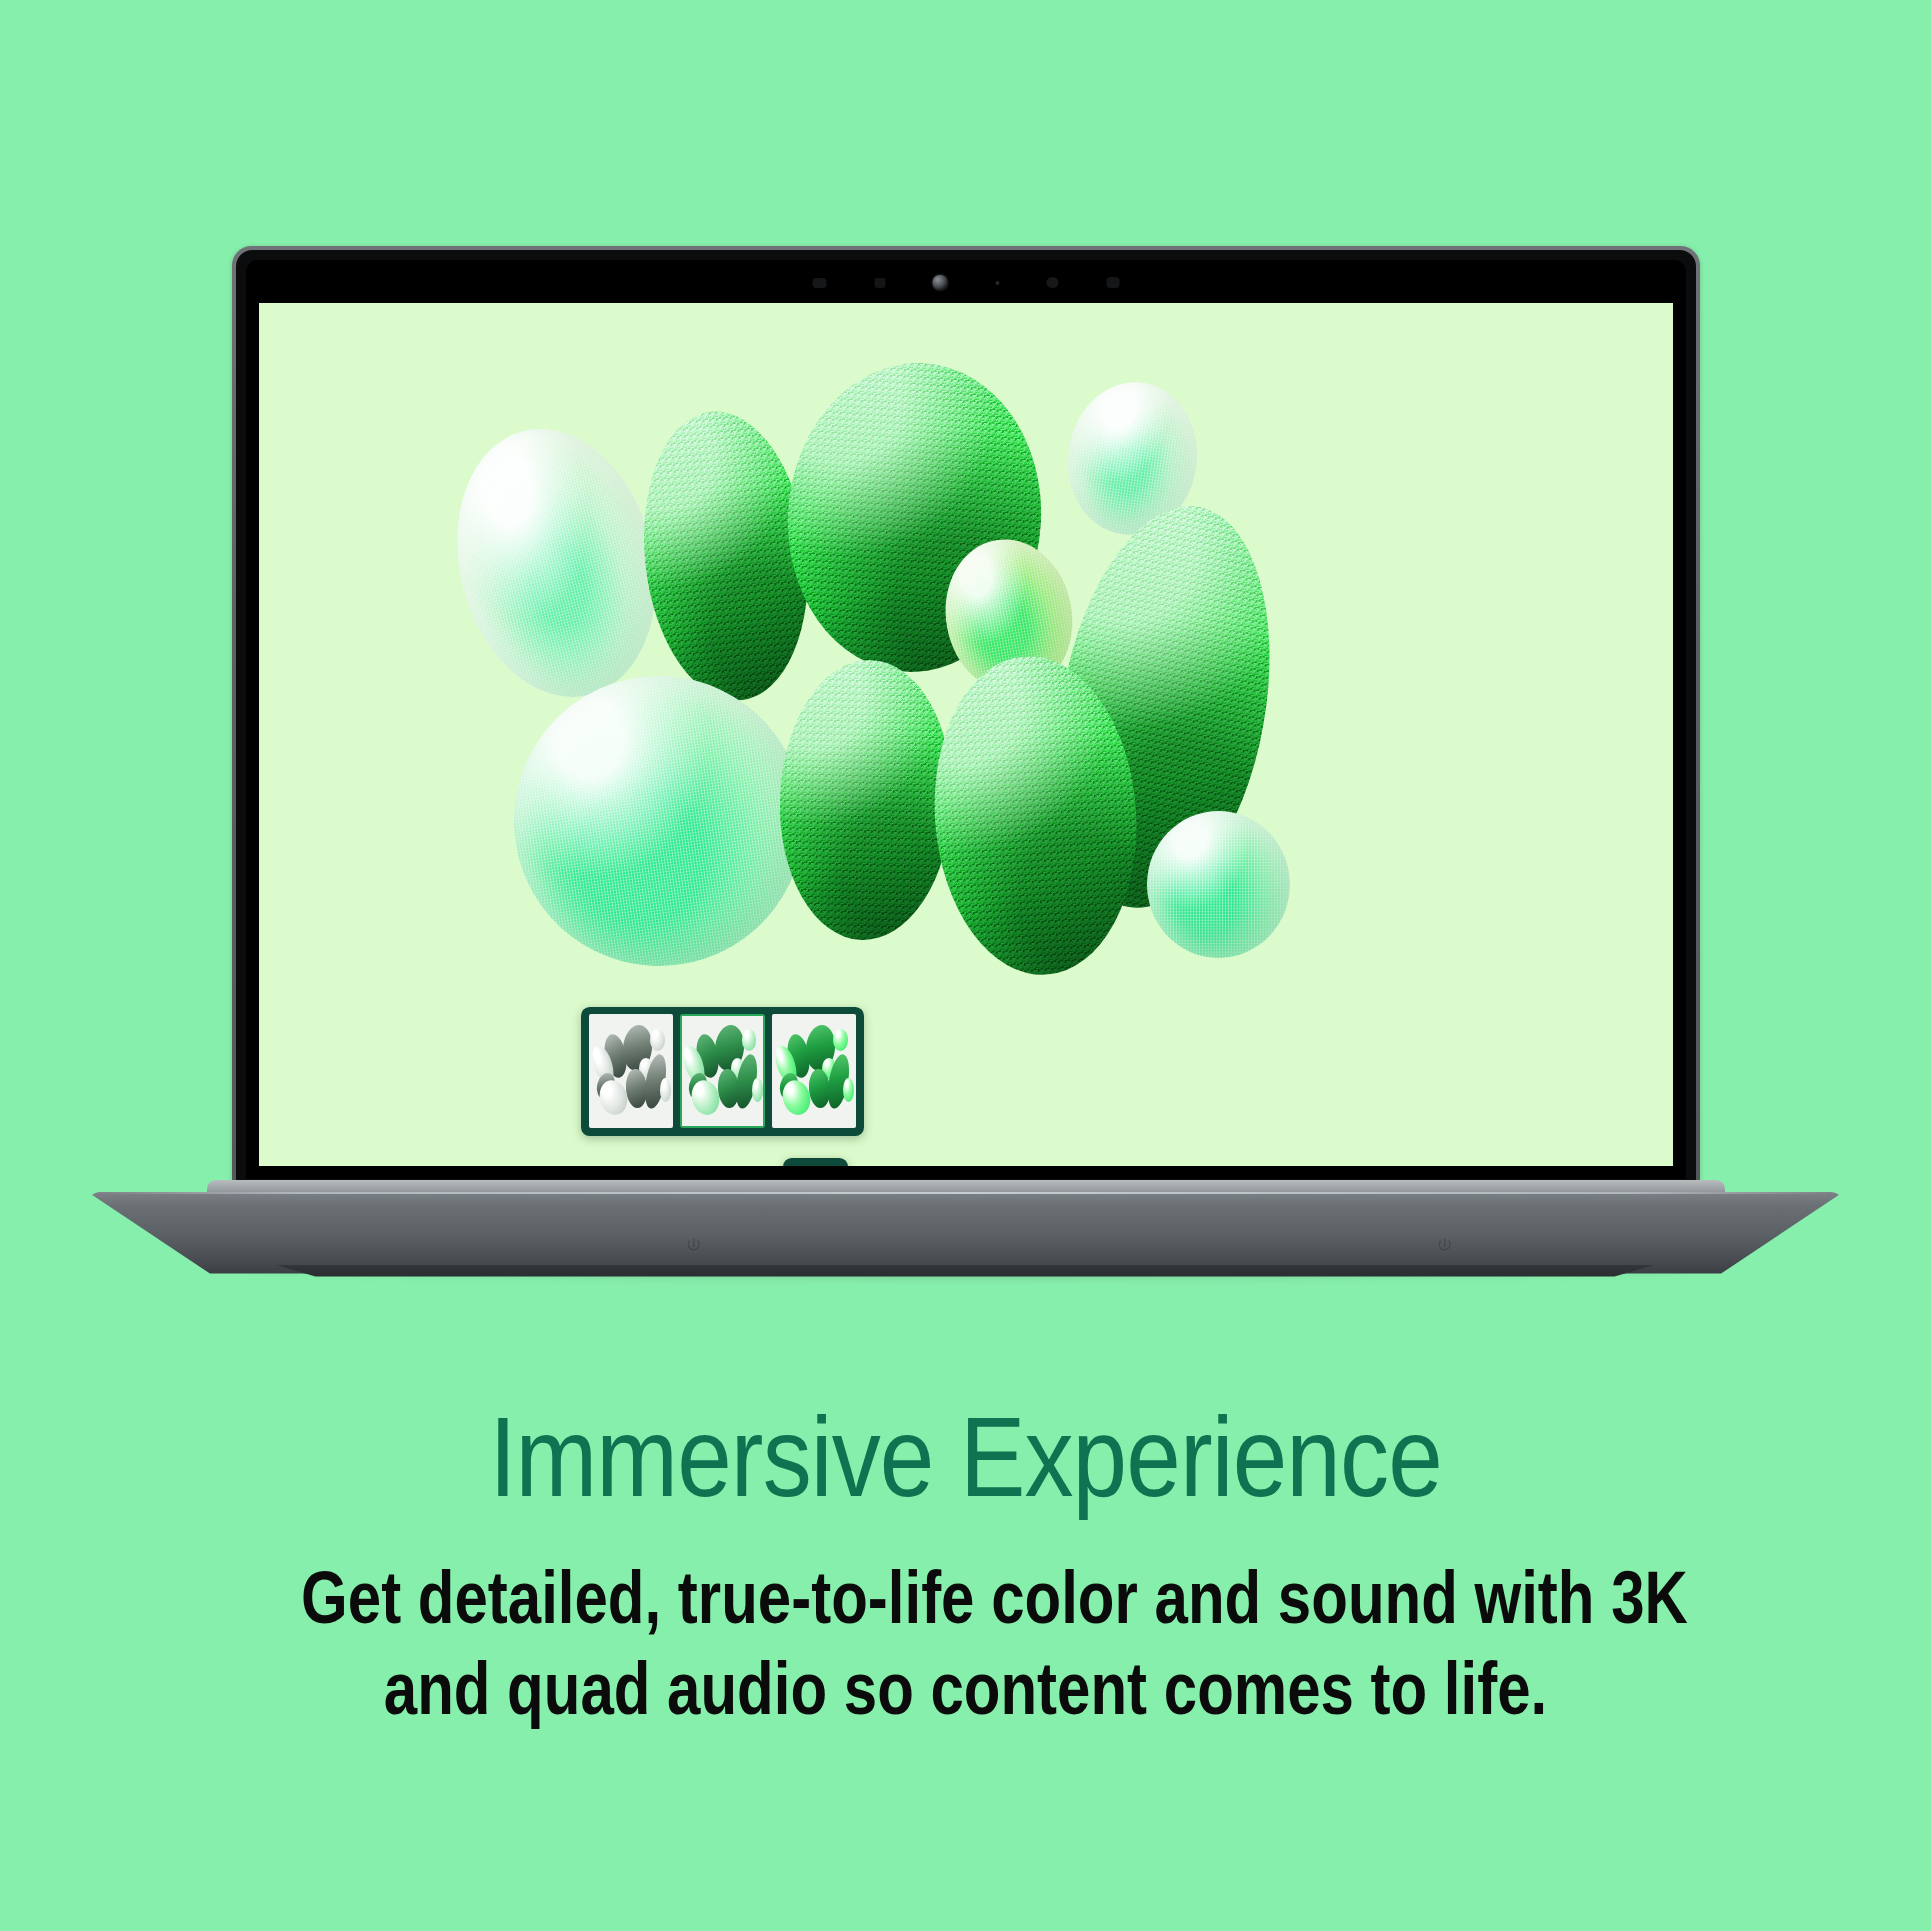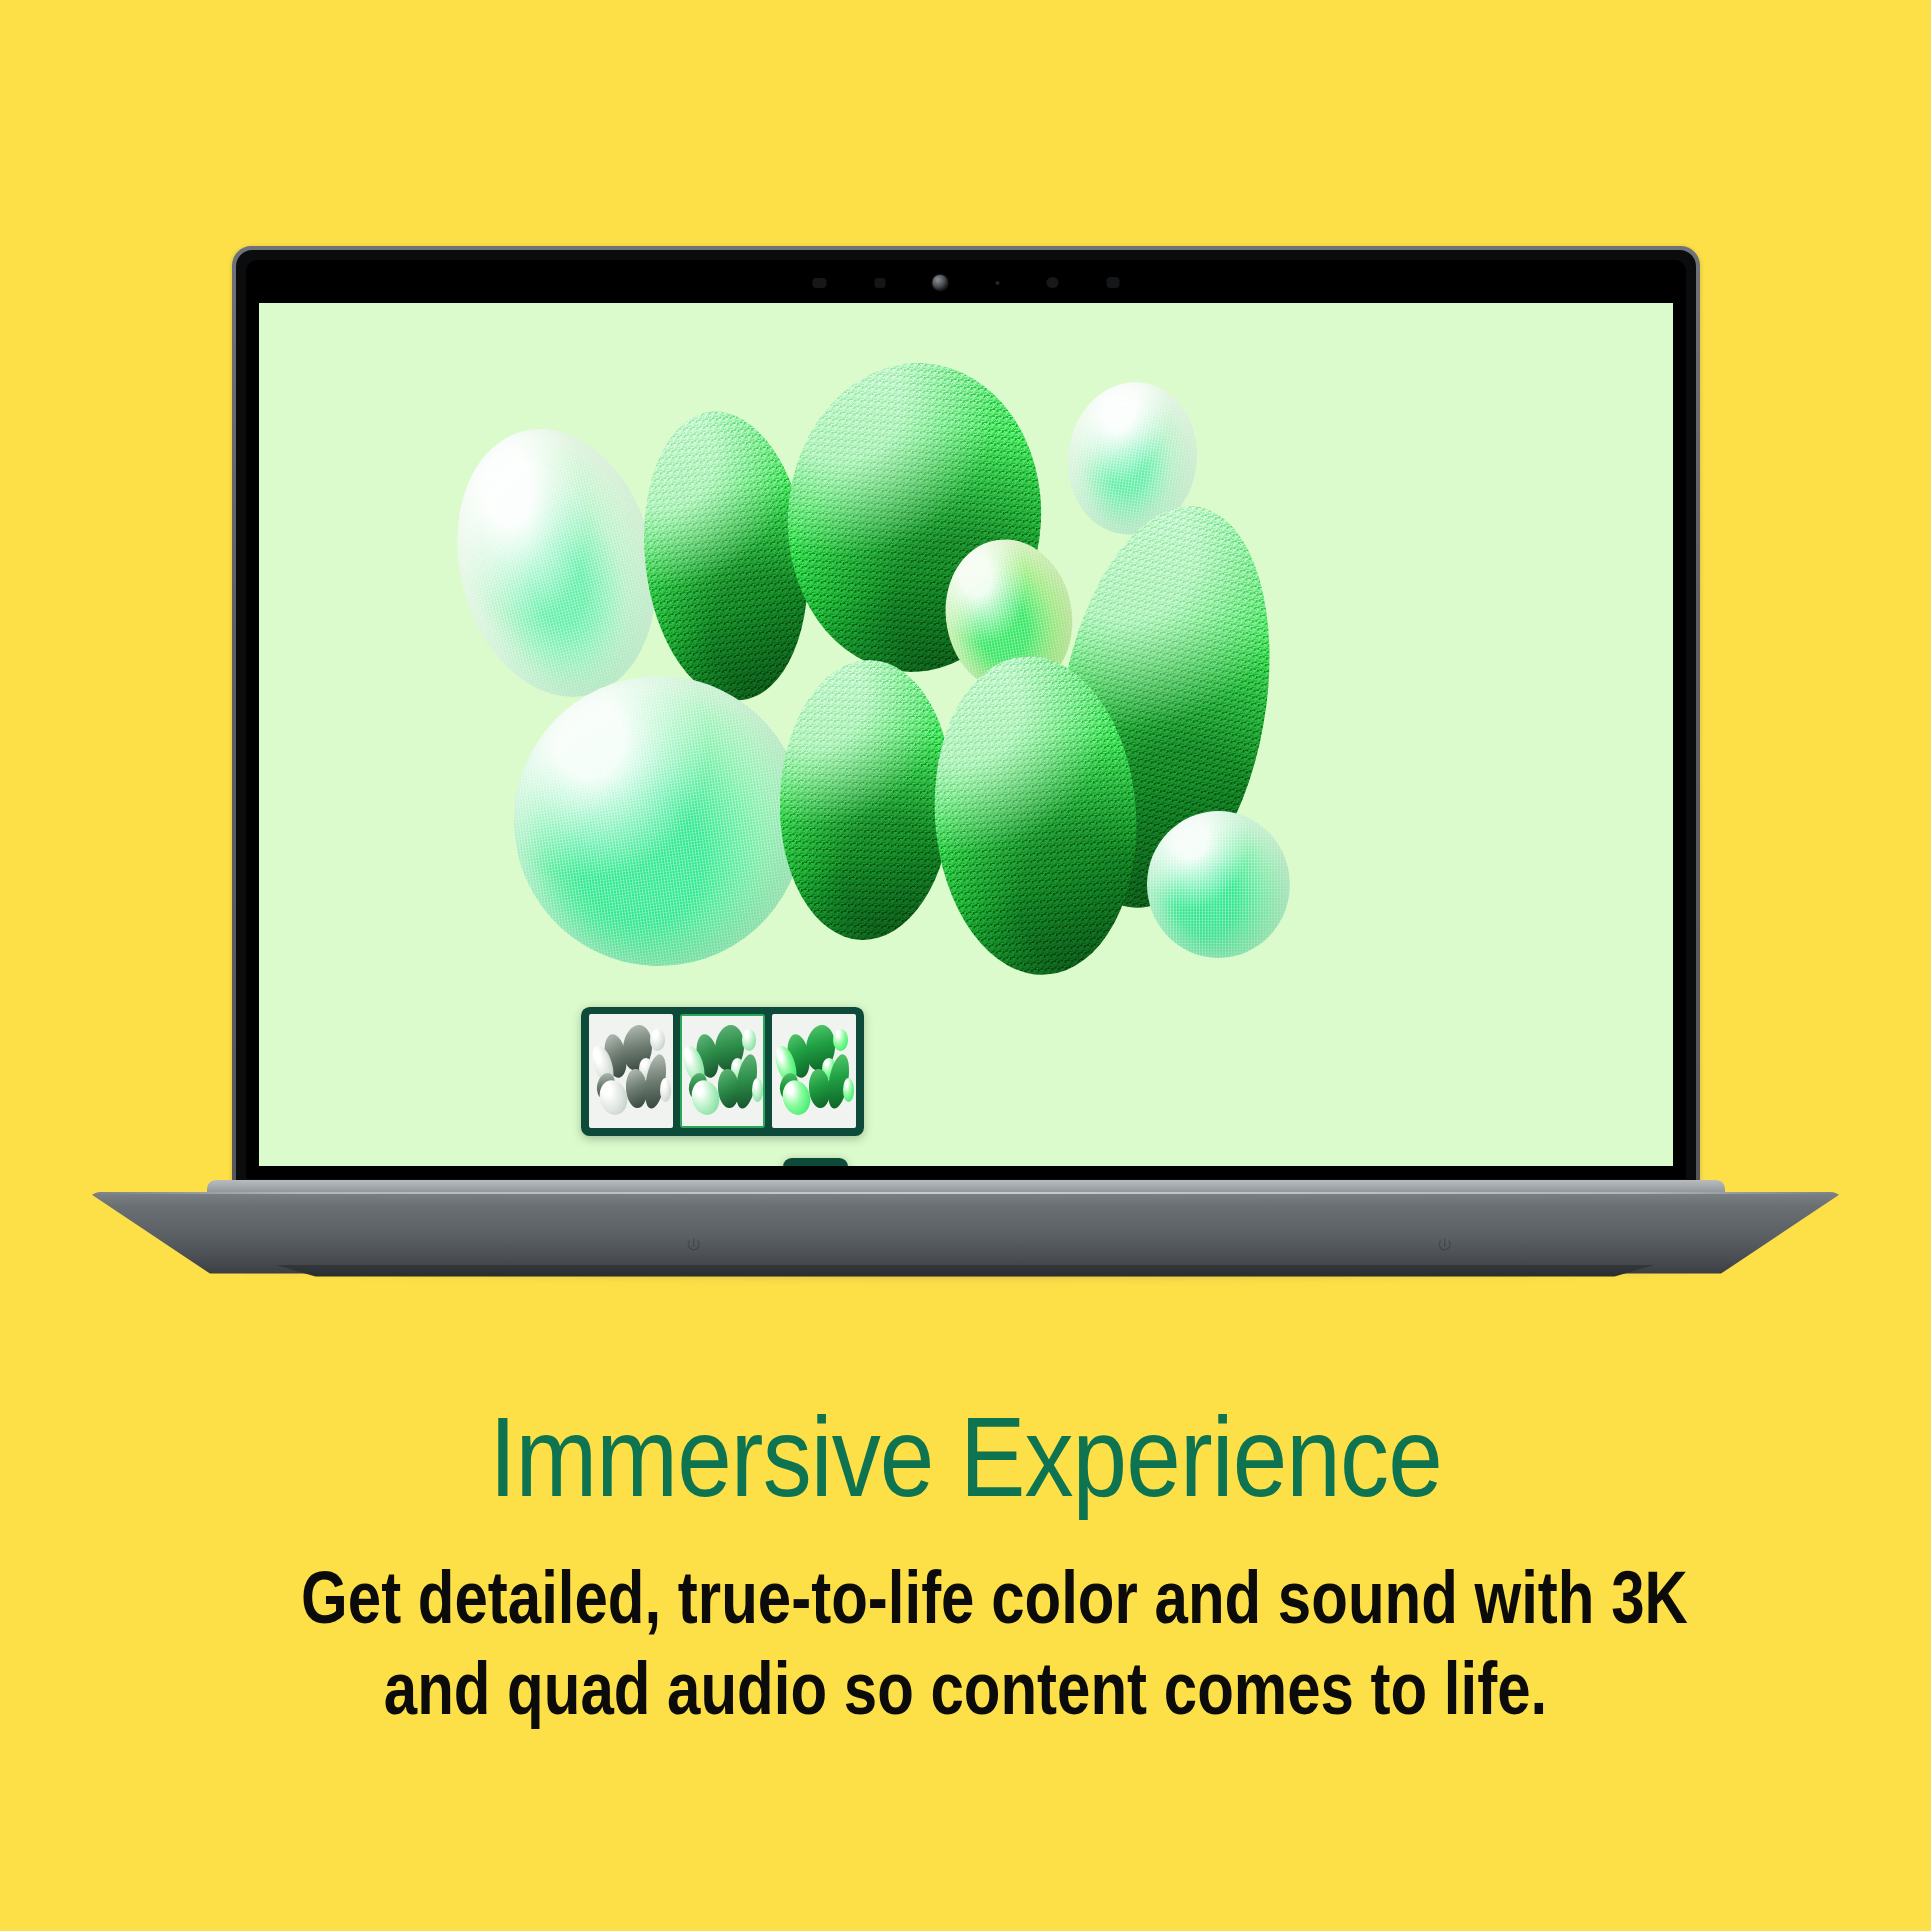--- a/index.html
+++ b/index.html
@@ -12,21 +12,21 @@
     background: #efefef;
     font-family: "Liberation Sans", sans-serif;
     overflow: hidden;
     position: relative;
   }
 
   
   .stage {
     position: absolute;
     inset: 0;
-    background: #fde047;
+    background: #86efac;
   }
 
   
   .laptop {
     position: absolute;
     left: 0;
     top: 0;
     width: 1931px;
     height: 1284px;
   }

